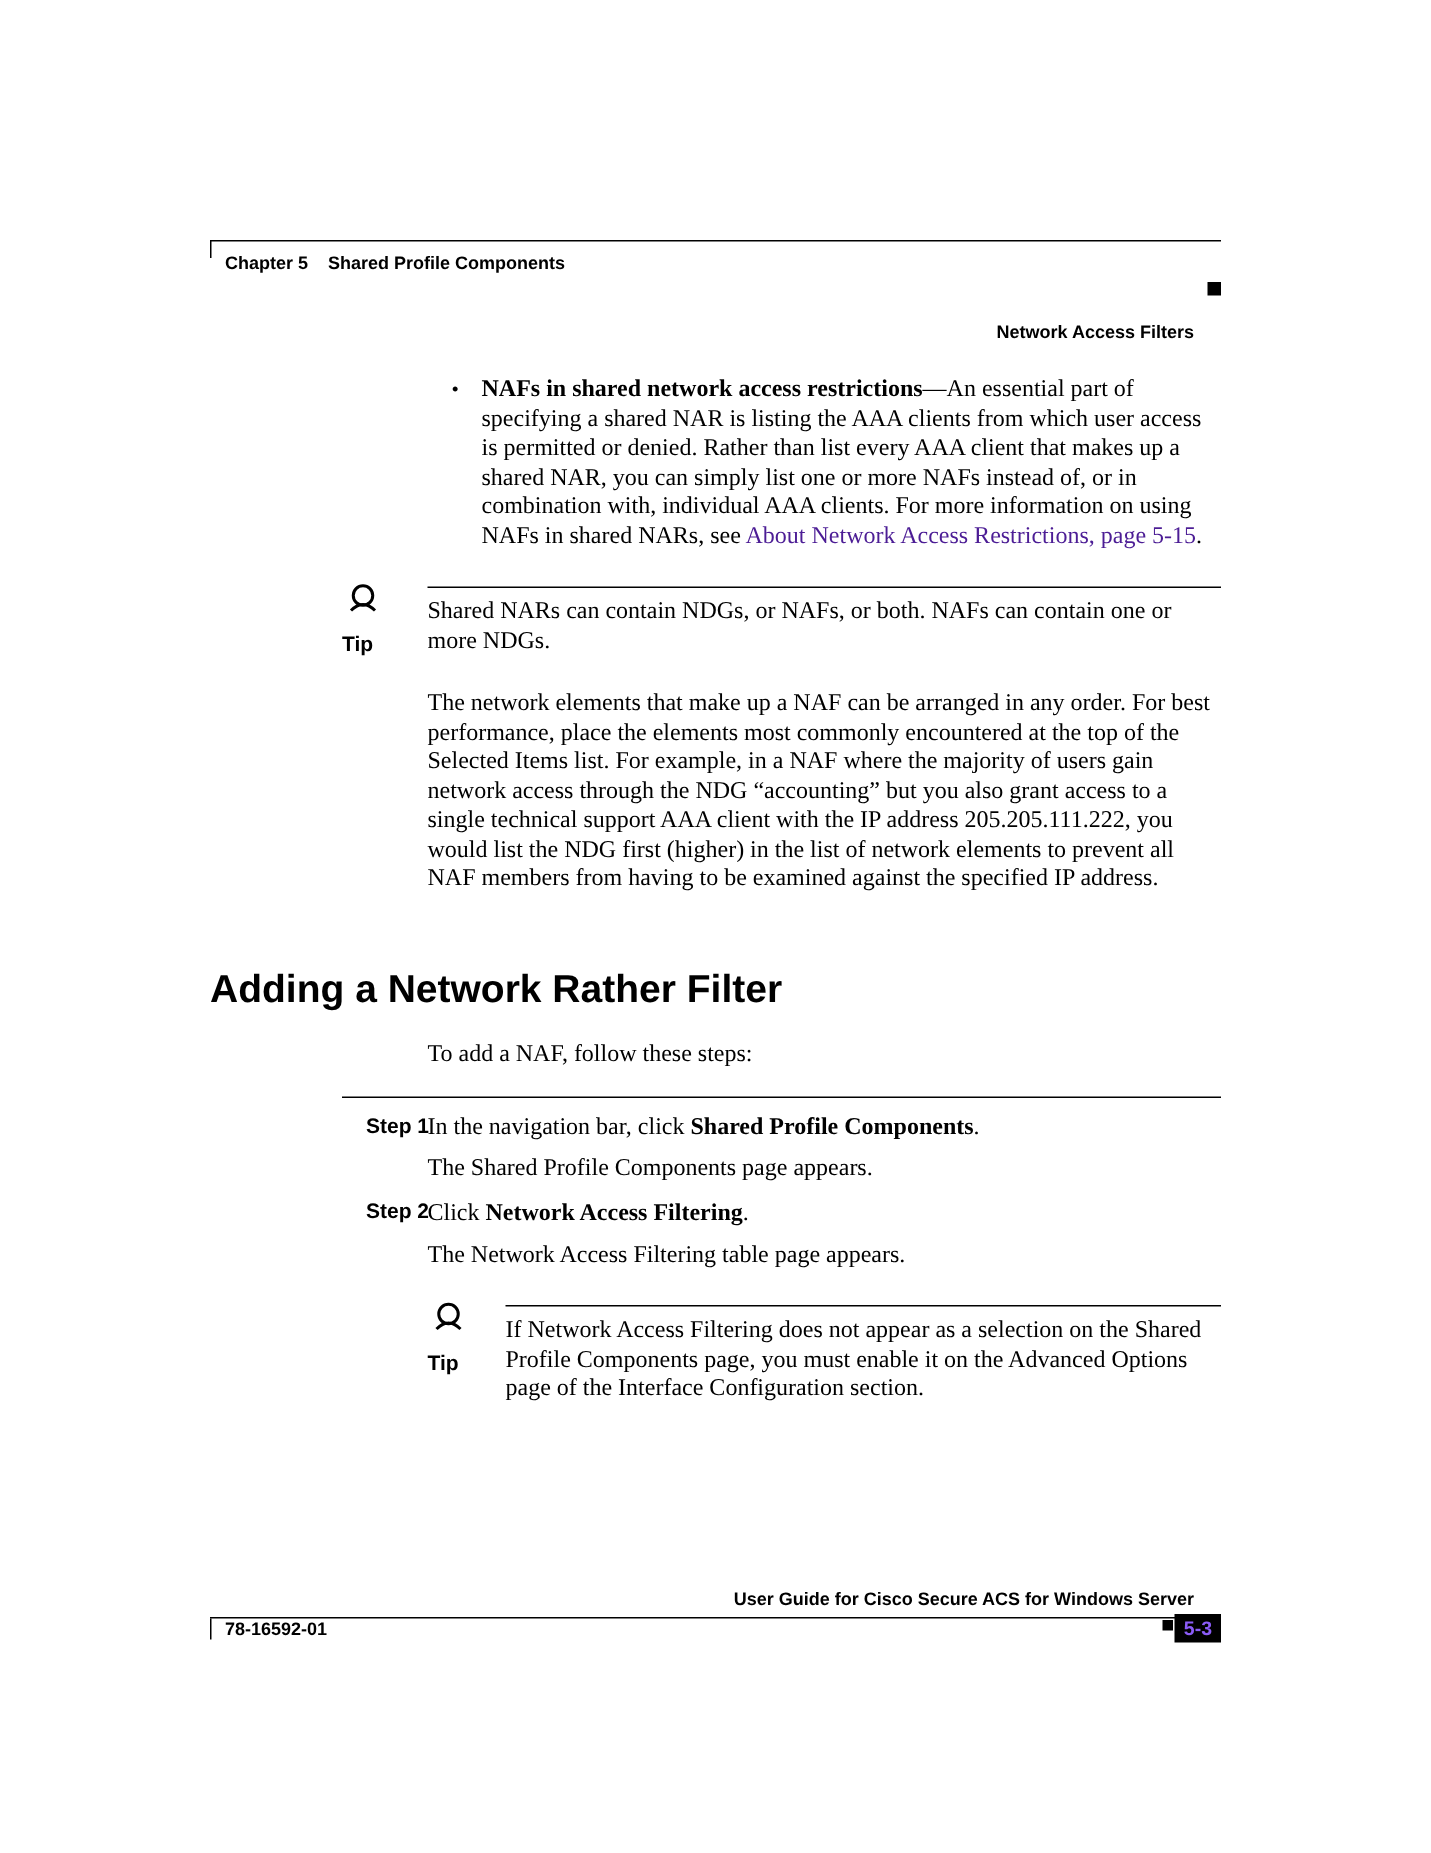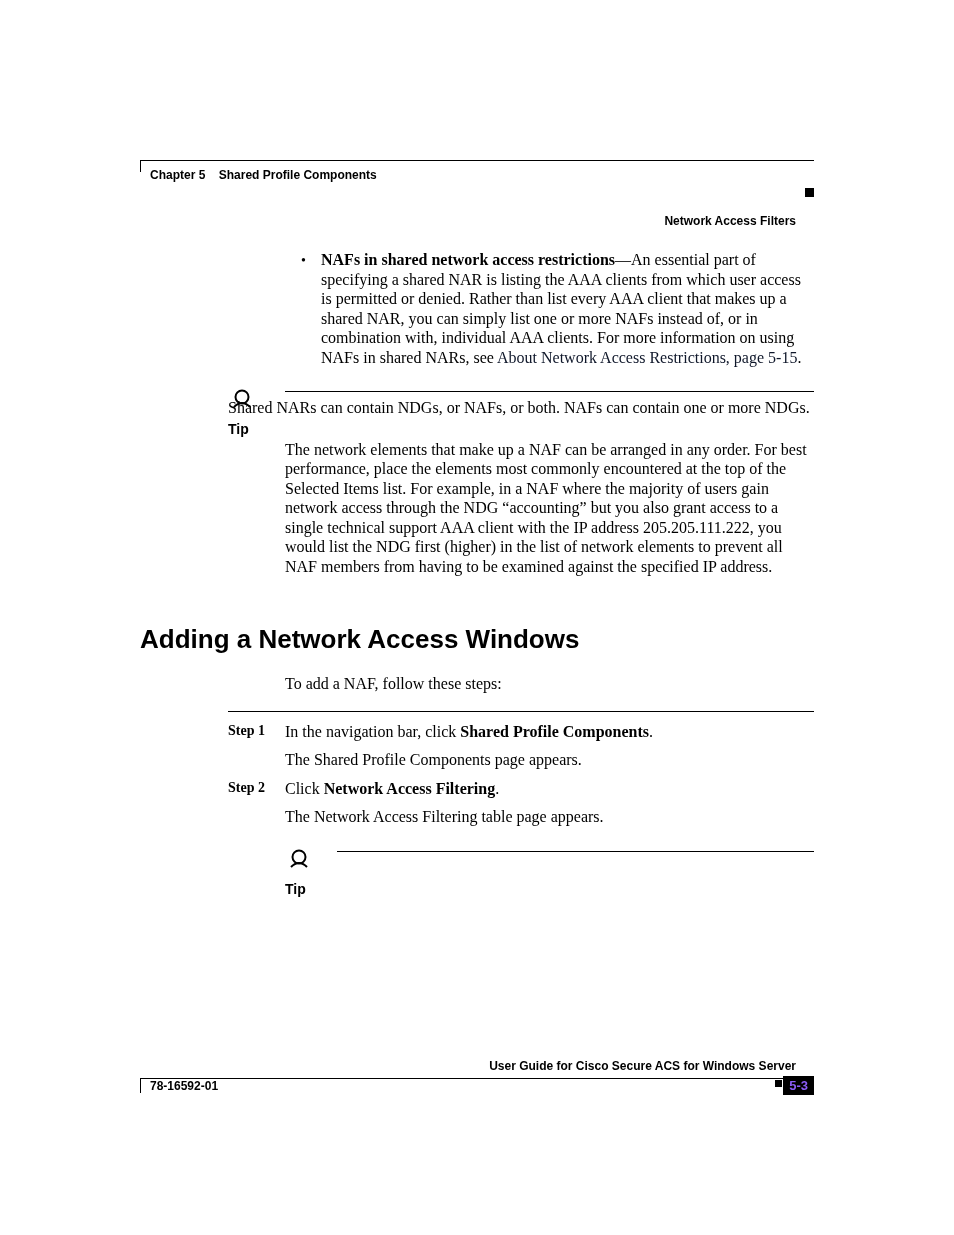--- a/index.html
+++ b/index.html
@@ -77,21 +77,21 @@
     position: absolute;
     left: 16px;
     top: 2px;
     font-size: 14px;
   }
   .bullet-text {
     margin-left: 36px;
     text-align: left;
   }
   .bullet-text .bold { font-weight: bold; }
-  .link { color: #0f172a; }
+  .link { color: #4c1d95; }
 
   .tip-block {
     margin-top: 24px;
     margin-left: 88px;
     position: relative;
   }
   .tip-icon {
     position: absolute;
     left: 0;
     top: -4px;
@@ -103,20 +103,21 @@
   }
   .tip-label {
     position: absolute;
     left: 0;
     top: 30px;
     font-family: Arial, Helvetica, sans-serif;
     font-weight: bold;
     font-size: 14px;
   }
   .tip-text {
+    margin-left: 57px;
     margin-top: 6px;
     font-family: Liberation Serif, serif;
   }
 
   .para-block {
     margin-left: 145px;
     margin-top: 22px;
   }
 
   .h2 {
@@ -132,23 +133,23 @@
     border-top: 1px solid #000;
     margin-top: 18px;
   }
   .step-row {
     margin-left: 88px;
     margin-top: 10px;
     position: relative;
   }
   .step-label {
     position: absolute;
-    left: 0;
+    left: 16px;
     top: 0;
-    font-family: Liberation Serif, serif;
+    font-family: Liberation Sans, sans-serif;
     font-weight: bold;
     font-size: 14px;
   }
   .step-body {
     margin-left: 57px;
   }
   .step-body p { margin: 0 0 8px 0; }
   .step-body .bold { font-weight: bold; }
 
   .inner-tip {
@@ -259,21 +260,21 @@
           <path d="M 6 20 Q 14 12 22 20" fill="none" stroke="#000" stroke-width="2"></path>
         </svg>
       </span>
       <div class="tip-rule"></div>
       <div class="tip-label">Tip</div>
       <div class="tip-text">Shared NARs can contain NDGs, or NAFs, or both. NAFs can contain one or more NDGs.</div>
     </div>
 
     <div class="para-block">The network elements that make up a NAF can be arranged in any order. For best performance, place the elements most commonly encountered at the top of the Selected Items list. For example, in a NAF where the majority of users gain network access through the NDG “accounting” but you also grant access to a single technical support AAA client with the IP address 205.205.111.222, you would list the NDG first (higher) in the list of network elements to prevent all NAF members from having to be examined against the specified IP address.</div>
 
-    <div class="h2">Adding a Network Access Windows</div>
+    <div class="h2">Adding a Network Rather Filter</div>
 
     <div class="para-block" style="margin-top:0">To add a NAF, follow these steps:</div>
 
     <div class="steps-rule"></div>
 
     <div class="step-row">
       <div class="step-label">Step 1</div>
       <div class="step-body">
         <p>
           <span>In the navigation bar, click </span><span class="bold">Shared Profile Components</span><span>.</span>
@@ -292,20 +293,21 @@
 
         <div class="inner-tip">
           <span class="inner-tip-icon">
             <svg width="28" height="24" viewBox="0 0 28 24">
               <circle cx="14" cy="10" r="6.5" fill="none" stroke="#000" stroke-width="2"></circle>
               <path d="M 6 20 Q 14 12 22 20" fill="none" stroke="#000" stroke-width="2"></path>
             </svg>
           </span>
           <div class="inner-tip-rule"></div>
           <div class="inner-tip-label">Tip</div>
+          <div class="inner-tip-text">If Network Access Filtering does not appear as a selection on the Shared Profile Components page, you must enable it on the Advanced Options page of the Interface Configuration section.</div>
         </div>
 
       </div>
     </div>
 
   </div>
 
   <div class="footer-title">User Guide for Cisco Secure ACS for Windows Server</div>
   <div class="footer-rule"></div>
   <div class="footer-tick-left"></div>

